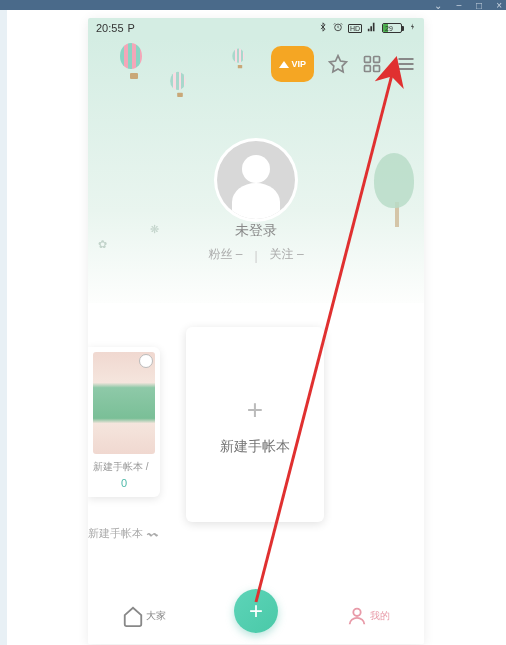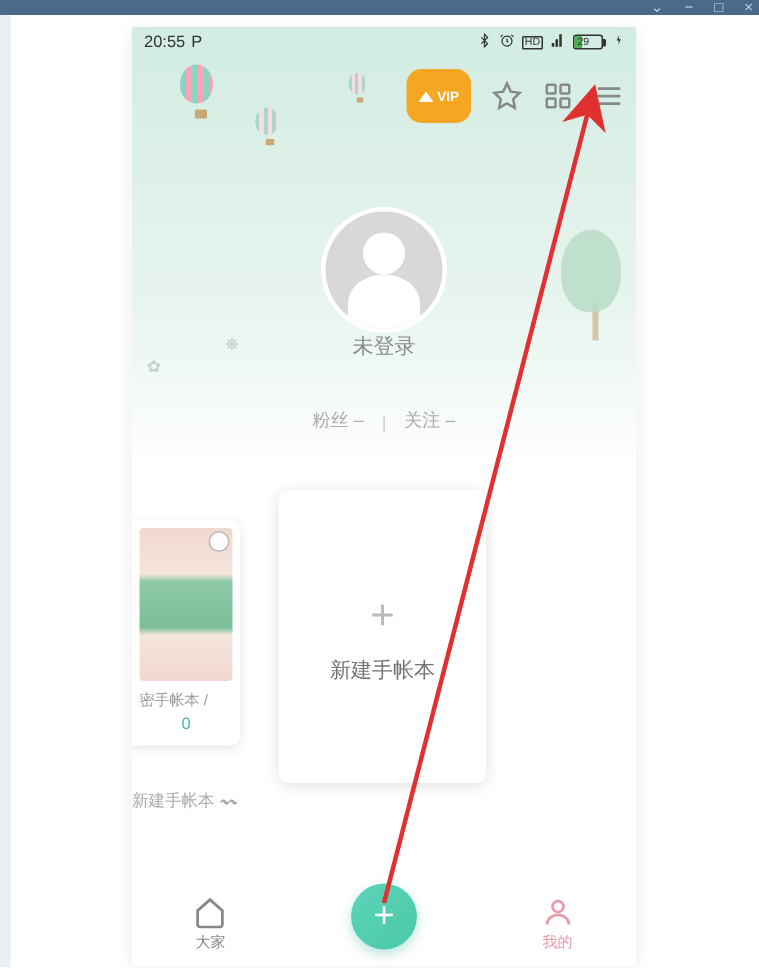--- a/index.html
+++ b/index.html
@@ -47,39 +47,39 @@
     .vip-badge::before { content: ''; width: 0; height: 0; border-left: 5px solid transparent; border-right: 5px solid transparent; border-bottom: 7px solid #fff; margin-right: 2px; }
     .star-icon, .grid-icon, .menu-icon { color: #888; cursor: pointer; }
     .star-icon svg, .grid-icon svg, .menu-icon svg { width: 20px; height: 20px; display: block; }
     
     .avatar { width: 84px; height: 84px; background: #fff; border-radius: 50%; position: absolute; top: 100px; left: 50%; transform: translateX(-50%); display: flex; align-items: center; justify-content: center; }
     .avatar-inner { width: 78px; height: 78px; background: #d8d8d8; border-radius: 50%; position: relative; overflow: hidden; }
     .avatar-head { width: 28px; height: 28px; background: #fff; border-radius: 50%; position: absolute; top: 14px; left: 25px; }
     .avatar-body { width: 48px; height: 38px; background: #fff; border-radius: 50% 50% 0 0; position: absolute; top: 42px; left: 15px; }
     
     .username { position: absolute; top: 184px; left: 50%; transform: translateX(-50%); color: #888; font-size: 14px; }
-    .follow-row { position: absolute; top: 234px; left: 50%; transform: translateX(-50%); display: flex; gap: 12px; color: #aaa; font-size: 12px; align-items: flex-end; }
+    .follow-row { position: absolute; top: 208px; left: 50%; transform: translateX(-50%); display: flex; gap: 12px; color: #aaa; font-size: 12px; align-items: flex-end; }
     .follow-divider { color: #ccc; }
     
     .cards-area { position: relative; height: 275px; padding-top: 30px; }
     
     .card-left { position: absolute; left: 0; top: 44px; width: 72px; background: #fff; border-radius: 0 6px 6px 0; box-shadow: 0 2px 8px rgba(0,0,0,0.1); padding: 5px 5px 8px; }
     .card-left-img { width: 62px; height: 102px; background: linear-gradient(180deg, #f0d8d0 0%, #f5e5dd 30%, #8ec9a8 35%, #7abf97 65%, #f5e5dd 70%, #f0d8d0 100%); border-radius: 3px; position: relative; }
     .card-left-badge { position: absolute; top: 2px; right: 2px; width: 14px; height: 14px; border: 1.5px solid #bbb; border-radius: 50%; background: #fff; }
     .card-left-label { font-size: 10px; color: #999; margin-top: 6px; }
     .card-left-count { font-size: 11px; color: #4db8a8; text-align: center; margin-top: 3px; }
     
     .card-main { position: absolute; left: 98px; top: 24px; width: 138px; height: 195px; background: #fff; border-radius: 6px; box-shadow: 0 2px 10px rgba(0,0,0,0.12); display: flex; flex-direction: column; align-items: center; justify-content: center; cursor: pointer; }
     .card-plus { font-size: 28px; color: #bbb; font-weight: 200; margin-bottom: 12px; }
     .card-main-label { font-size: 14px; color: #737373; }
     
     .secret-label { position: absolute; left: 0; top: 222px; font-size: 11px; color: #aaa; display: flex; align-items: center; gap: 4px; }
     
     .bottom-nav { position: absolute; bottom: 0; left: 0; right: 0; height: 56px; background: #fff; display: flex; align-items: center; justify-content: space-around; }
-    .nav-item { display: flex; flex-direction: column; align-items: center; gap: 2px; cursor: pointer; }
+    .nav-item { display: flex; align-items: center; gap: 2px; cursor: pointer; }
     .nav-item svg { width: 22px; height: 22px; }
     .nav-label { font-size: 10px; }
     .nav-home { color: #888; }
     .nav-profile { color: #e89aa8; text-align: center; }
     .nav-add { width: 44px; height: 44px; background: linear-gradient(135deg, #5dd4b8, #4ac9a8); border-radius: 50%; display: flex; align-items: center; justify-content: center; color: #fff; font-size: 24px; box-shadow: 0 3px 8px rgba(77,184,168,0.4); margin-bottom: 10px; }
     
     .arrow-annotation { position: absolute; top: 37px; left: 248px; width: 160px; height: 560px; pointer-events: none; z-index: 100; }
   </style>
 </head>
 <body>
@@ -192,21 +192,21 @@
         <span class="follow-divider">|</span>
         <span><span>关注</span> <span>–</span></span>
       </div>
     </div>
 
     <div class="cards-area">
       <div class="card-left">
         <div class="card-left-img">
           <div class="card-left-badge"></div>
         </div>
-        <div class="card-left-label">密手帐本 /</div>
+        <div class="card-left-label">新建手帐本 /</div>
         <div class="card-left-count">0</div>
       </div>
 
       <div class="card-main">
         <div class="card-plus">+</div>
         <div class="card-main-label">新建手帐本</div>
       </div>
 
       <div class="secret-label">
         <span>新建手帐本</span>

